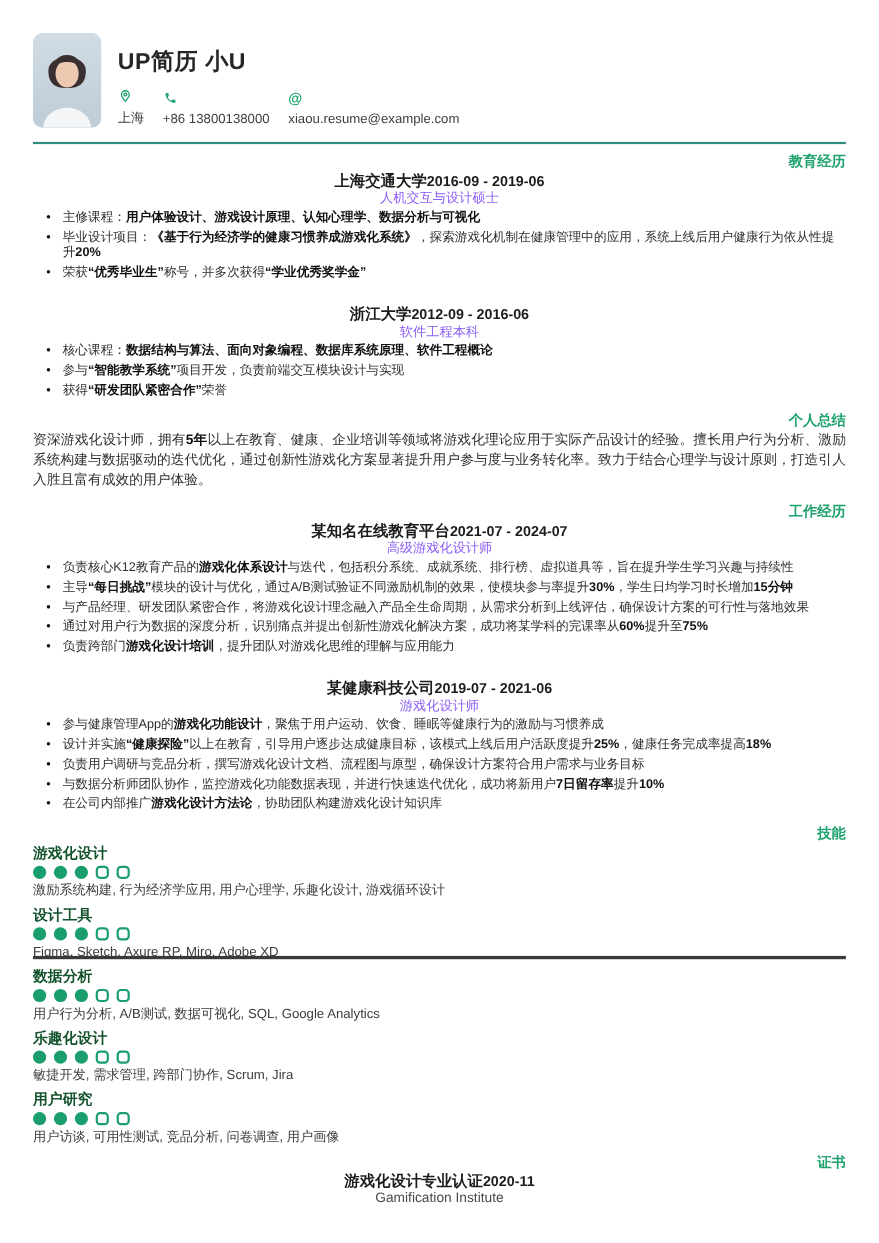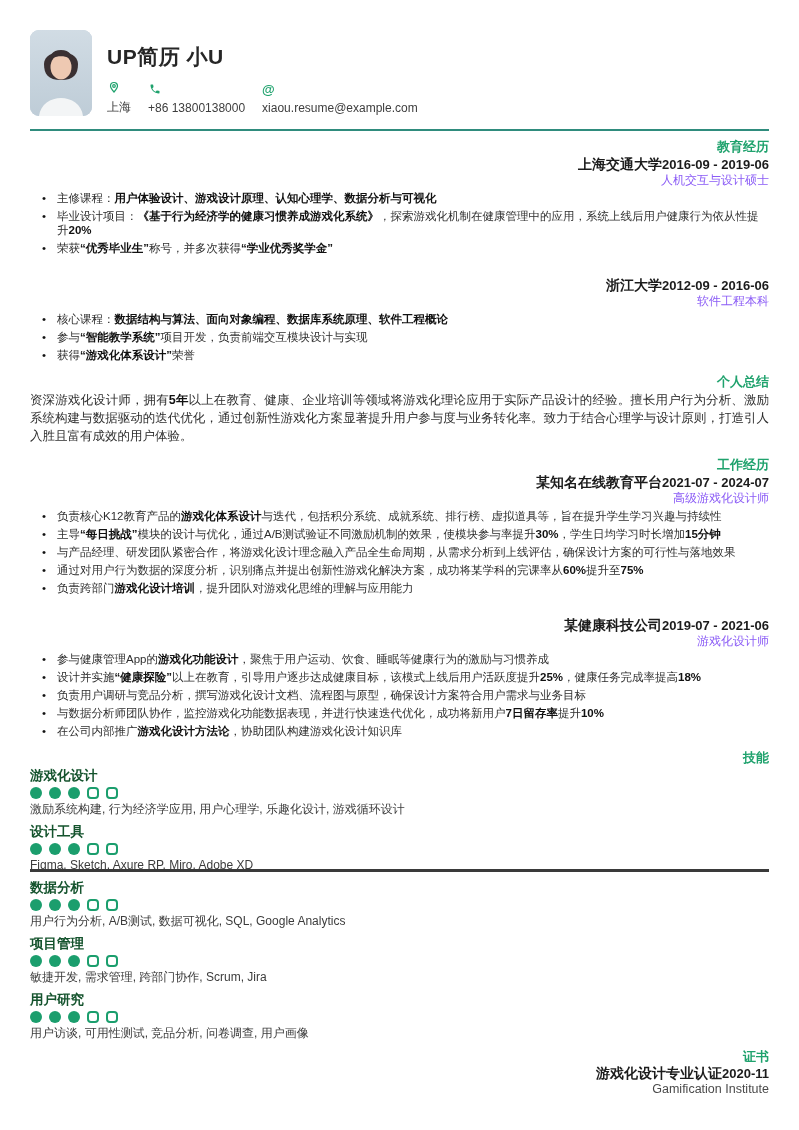--- a/index.html
+++ b/index.html
@@ -15,21 +15,21 @@
   .headtext{padding-top:14px;}
   h1{margin:0;font-size:21px;line-height:26px;font-weight:bold;color:#262626;letter-spacing:0.5px;}
   .contact{display:flex;align-items:center;gap:17px;margin-top:11px;font-size:12px;color:#3d3d3d;}
   .citem{display:flex;align-items:flex-start;gap:5px;flex-direction:column;}
   .icon{display:inline-flex;width:13px;height:13px;align-items:center;justify-content:center;}
   .at{color:#1FA26D;font-weight:bold;font-size:13px;line-height:13px;}
   .divider{margin-top:13px;border-top:2px solid #2F8C7D;}
   
   h2.sec{margin:8px 0 2px;font-size:13px;line-height:15px;font-weight:bold;color:#1FA26D;text-align:right;}
   .sect{margin-top:12px;}
-  .erow{display:flex;justify-content:flex-end;align-items:baseline;}
+  .erow{display:flex;justify-content:center;align-items:baseline;}
   .ename{font-size:14px;line-height:17px;font-weight:bold;color:#1c1c1c;}
   .edate{font-size:13px;line-height:17px;font-weight:bold;color:#1c1c1c;}
   .sub{font-size:12px;line-height:15px;color:#8b5cf6;}
   .entry + .entry{margin-top:22px;}
   ul.bullets{margin:3px 0 0;padding:0 0 0 27px;list-style:none;}
   ul.bullets li{position:relative;font-size:11.5px;line-height:14px;margin-bottom:4px;color:#2e2e2e;}
   ul.bullets li:last-child{margin-bottom:0;}
   ul.bullets li::before{content:"\2022";position:absolute;left:-15px;top:0;color:#111;}
   .b{font-weight:bold;color:#111;}
   p.summary{margin:2px 0 0;font-size:12.5px;line-height:18px;text-align:justify;color:#2e2e2e;}
@@ -119,21 +119,21 @@
         <span class="ename">浙江大学</span>
         <span class="edate">2012-09 - 2016-06</span>
       </div>
       <div class="erow sub">
         <span>软件工程</span>
         <span>本科</span>
       </div>
       <ul class="bullets">
         <li><span>核心课程：</span><span class="b">数据结构与算法、面向对象编程、数据库系统原理、软件工程概论</span></li>
         <li><span>参与</span><span class="b">“智能教学系统”</span><span>项目开发，负责前端交互模块设计与实现</span></li>
-        <li><span>获得</span><span class="b">“游戏化体系设计”</span><span>荣誉</span></li>
+        <li><span>获得</span><span class="b">“研发团队紧密合作”</span><span>荣誉</span></li>
       </ul>
     </div>
   </section>
 
   <section class="sect">
     <h2 class="sec">个人总结</h2>
     <p class="summary"><span>资深游戏化设计师，拥有</span><span class="b">5年</span><span>以上在教育、健康、企业培训等领域将游戏化理论应用于实际产品设计的经验。擅长用户行为分析、激励系统构建与数据驱动的迭代优化，通过创新性游戏化方案显著提升用户参与度与业务转化率。致力于结合心理学与设计原则，打造引人入胜且富有成效的用户体验。</span></p>
   </section>
 
   <section class="sect">
@@ -201,21 +201,21 @@
       <div class="dots">
           <span class="dot dot-filled"></span>
           <span class="dot dot-filled"></span>
           <span class="dot dot-filled"></span>
           <span class="dot dot-empty"></span>
           <span class="dot dot-empty"></span>
         </div>
       <div class="keywords">用户行为分析, A/B测试, 数据可视化, SQL, Google Analytics</div>
     </div>
     <div class="skill">
-      <div class="skill-name">项目管理</div>
+      <div class="skill-name">乐趣化设计</div>
       <div class="dots">
           <span class="dot dot-filled"></span>
           <span class="dot dot-filled"></span>
           <span class="dot dot-filled"></span>
           <span class="dot dot-empty"></span>
           <span class="dot dot-empty"></span>
         </div>
       <div class="keywords">敏捷开发, 需求管理, 跨部门协作, Scrum, Jira</div>
     </div>
     <div class="skill">

